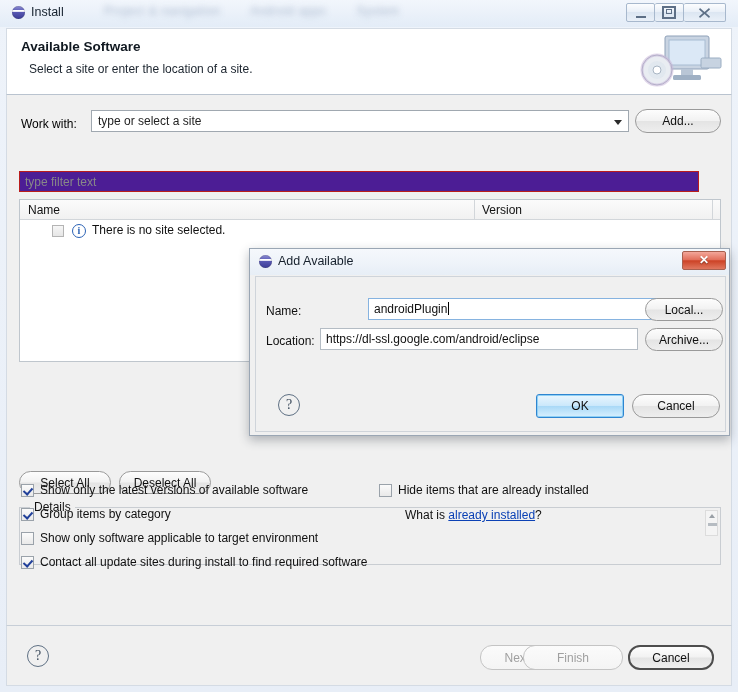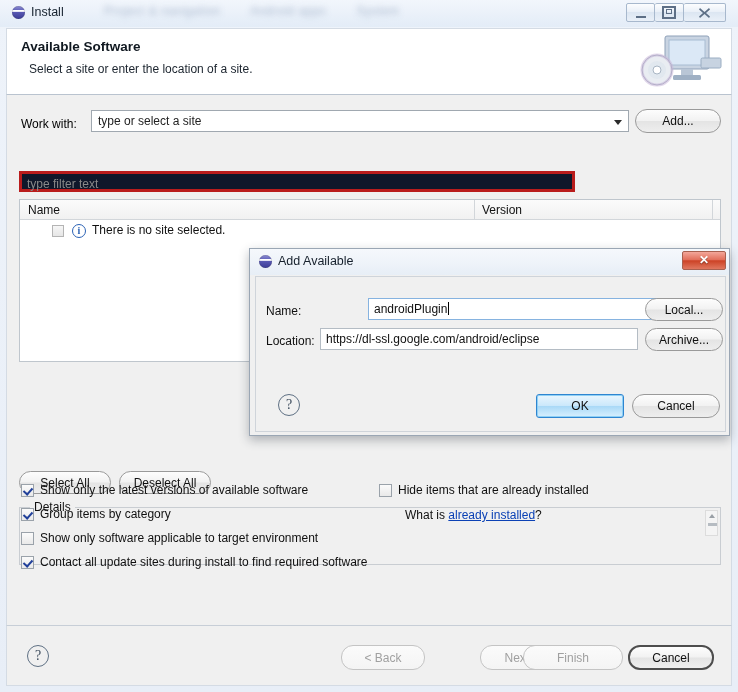--- a/index.html
+++ b/index.html
@@ -187,23 +187,23 @@
     font-size: 12px;
     color: #111;
     white-space: nowrap;
   }
   .link { color: #0b41b5; text-decoration: underline; cursor: pointer; }
 
   
   #filter {
     position: absolute;
     left: 12px; top: 76px;
-    width: 556px; height: 21px;
-    background: #0f172a;
-    border: 3px solid #b91c1c;
+    width: 680px; height: 21px;
+    background: #4c1d95;
+    border: 1px solid #b91c1c;
     box-sizing: border-box;
   }
   #filter-text {
     position: absolute; left: 5px; top: 3px;
     font-size: 12px; color: #888888;
   }
 
   
   #tree {
     position: absolute;
@@ -551,21 +551,20 @@
     </div>
     <div class="opt" style="left:398px; top:413px">
       <span>What is </span><span class="link">already installed</span><span>?</span>
     </div>
 
   </div>
 
   <div id="footer">
     <div class="help-icon" id="footer-help">?</div>
   </div>
-  <button class="btn disabled" id="btn-back">&lt; Back</button>
   <button class="btn disabled" id="btn-next">Next &gt;</button>
   <button class="btn disabled" id="btn-finish">Finish</button>
   <button class="btn defaultish" id="btn-cancel-main">Cancel</button>
 
   <div id="dialog">
     <div id="dlg-titlebar">
       <span id="dlg-icon" class="eclipse-ball"></span>
       <div id="dlg-title">Add Available</div>
       <div id="dlg-close">
         <div class="x">✕</div>

